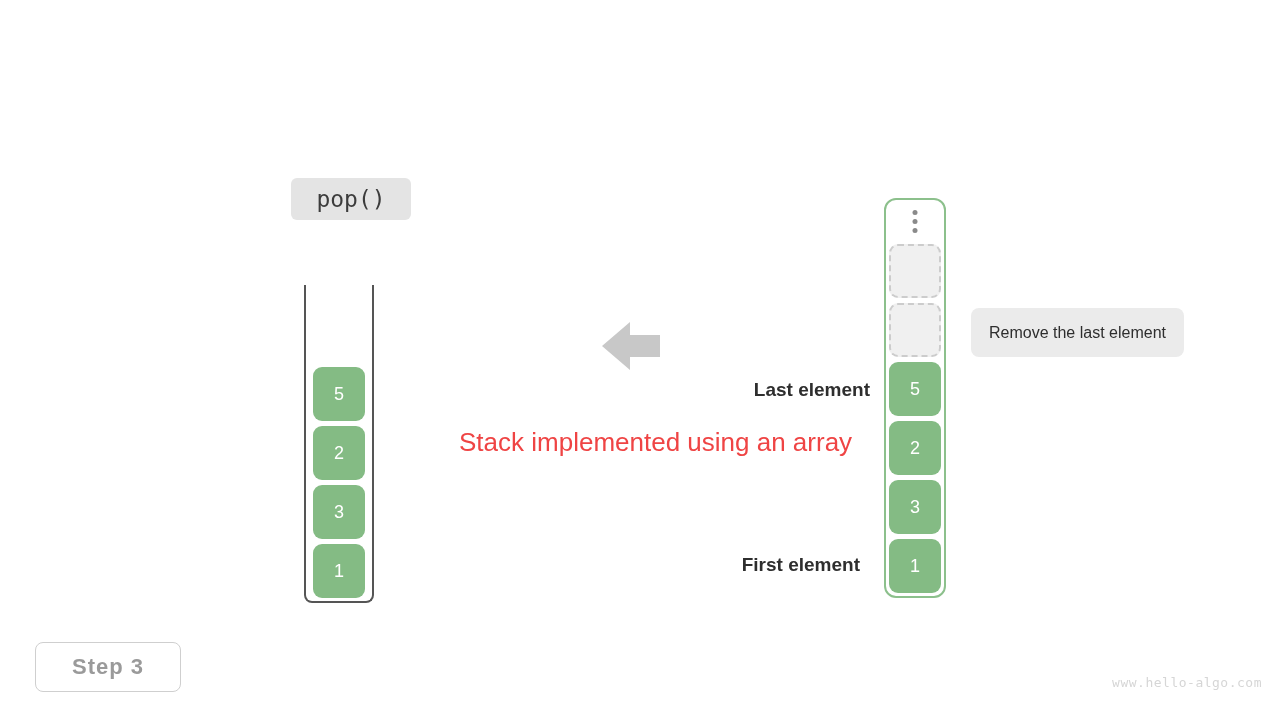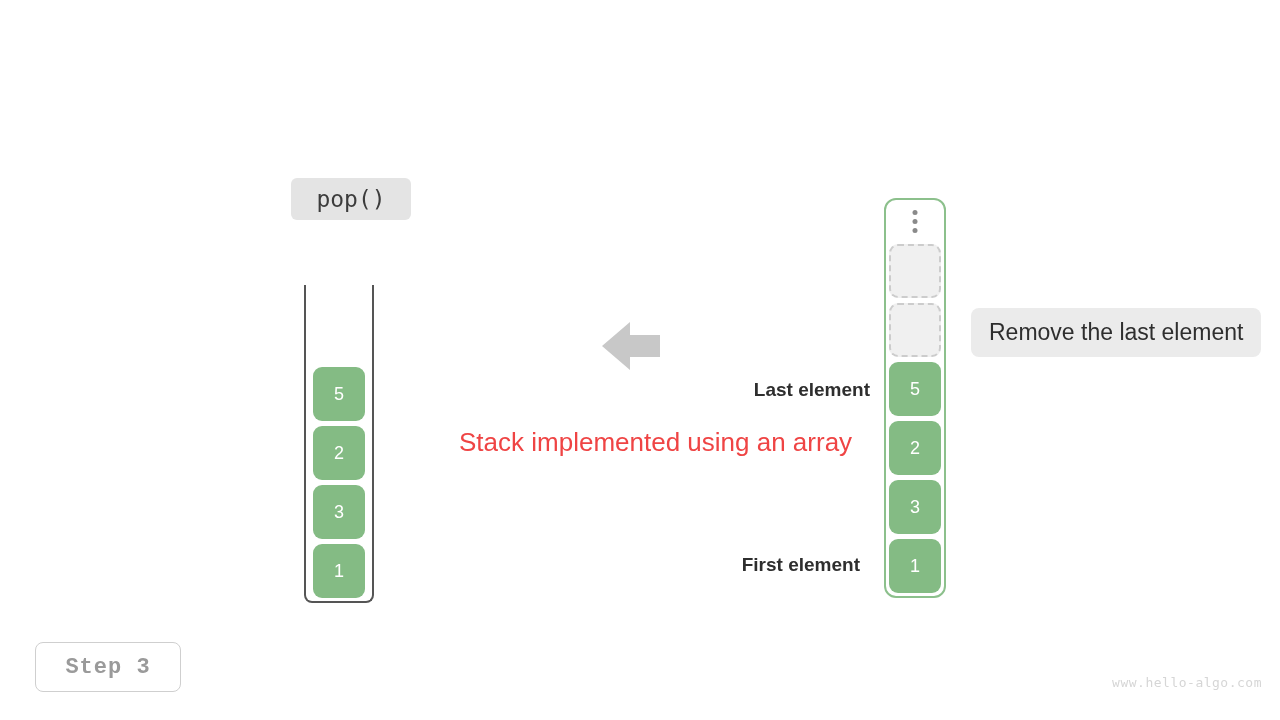--- a/index.html
+++ b/index.html
@@ -178,40 +178,40 @@
   .annotation {
     position: absolute;
     left: 971px;
     top: 308px;
     height: 49px;
     padding: 0 18px;
     background: #ebebeb;
     border-radius: 8px;
     display: flex;
     align-items: center;
-    font-size: 23px;
+    font-size: 16px;
     color: #2e2e2e;
     white-space: nowrap;
   }
 
   
   .step-badge {
     position: absolute;
     left: 35px;
     top: 642px;
     width: 146px;
     height: 50px;
     box-sizing: border-box;
     border: 1.5px solid #cfcfcf;
     border-radius: 8px;
     background: #ffffff;
     display: flex;
     align-items: center;
     justify-content: center;
-    font-family: Liberation Mono, monospace;
+    font-family: Liberation Sans, sans-serif;
     font-size: 22px;
     font-weight: bold;
     color: #9a9a9a;
     letter-spacing: 1px;
   }
 
   
   .watermark {
     position: absolute;
     right: 18px;

